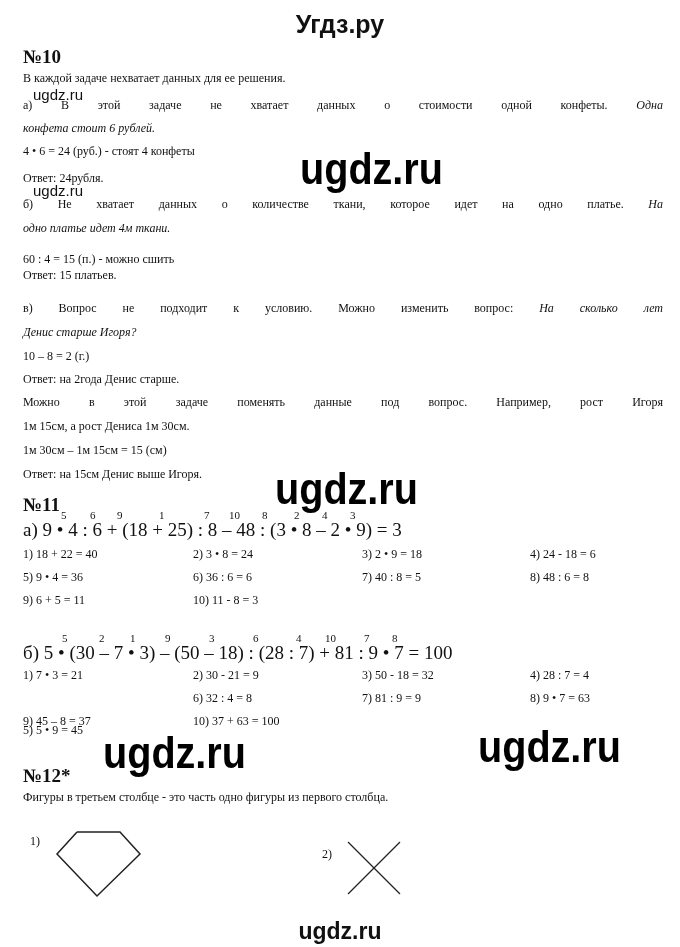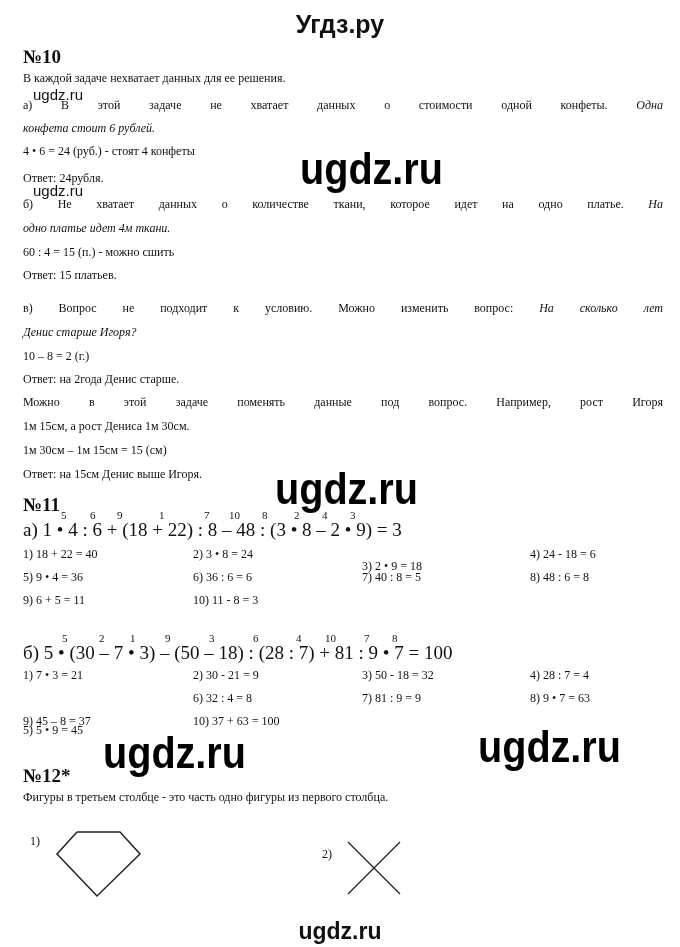--- a/index.html
+++ b/index.html
@@ -28,21 +28,21 @@
 
 <div class="abs t just" style="left:23px; top:94px;"><span>а) В этой задаче не хватает данных о стоимости одной конфеты.</span> <i>Одна</i></div>
 <div class="abs t" style="left:23px; top:117px;"><i>конфета стоит 6 рублей.</i></div>
 <div class="abs t" style="left:23px; top:140px;">4 • 6 = 24 (руб.) - стоят 4 конфеты</div>
 <div class="abs t" style="left:23px; top:167px;text-align:center;">Ответ: 24рубля.</div>
 <div class="abs wm-big" style="left:300px; top:144px;">ugdz.ru</div>
 <div class="abs wm-small" style="left:33px; top:182px;">ugdz.ru</div>
 
 <div class="abs t just" style="left:23px; top:193px;"><span>б) Не хватает данных о количестве ткани, которое идет на одно платье.</span> <i>На</i></div>
 <div class="abs t" style="left:23px; top:217px;"><i>одно платье идет 4м ткани.</i></div>
-<div class="abs t" style="left:23px; top:241px;">60 : 4 = 15 (п.) - можно сшить</div>
+<div class="abs t" style="left:23px; top:248px;">60 : 4 = 15 (п.) - можно сшить</div>
 <div class="abs t" style="left:23px; top:264px;">Ответ: 15 платьев.</div>
 
 <div class="abs t just" style="left:23px; top:297px;"><span>в) Вопрос не подходит к условию. Можно изменить вопрос:</span> <i>На сколько лет</i></div>
 <div class="abs t" style="left:23px; top:321px;"><i>Денис старше Игоря?</i></div>
 <div class="abs t" style="left:23px; top:345px;">10 – 8 = 2 (г.)</div>
 <div class="abs t" style="left:23px; top:368px;">Ответ: на 2года Денис старше.</div>
 <div class="abs t just" style="left:23px; top:391px;">Можно в этой задаче поменять данные под вопрос. Например, рост Игоря</div>
 <div class="abs t" style="left:23px; top:415px;">1м 15см, а рост Дениса 1м 30см.</div>
 <div class="abs t" style="left:23px; top:439px;">1м 30см – 1м 15см = 15 (см)</div>
 <div class="abs t" style="left:23px; top:463px;">Ответ: на 15см Денис выше Игоря.</div>
@@ -54,25 +54,25 @@
 <div class="abs sup" style="left:61px; top:509px;">5</div>
 <div class="abs sup" style="left:90px; top:509px;">6</div>
 <div class="abs sup" style="left:117px; top:509px;">9</div>
 <div class="abs sup" style="left:159px; top:509px;">1</div>
 <div class="abs sup" style="left:204px; top:509px;">7</div>
 <div class="abs sup" style="left:229px; top:509px;">10</div>
 <div class="abs sup" style="left:262px; top:509px;">8</div>
 <div class="abs sup" style="left:294px; top:509px;">2</div>
 <div class="abs sup" style="left:322px; top:509px;">4</div>
 <div class="abs sup" style="left:350px; top:509px;">3</div>
-<div class="abs eq" style="left:23px; top:519px;">а) 1 • 4 : 6 + (18 + 22) : 8 – 48 : (3 • 8 – 2 • 9) = 3</div>
+<div class="abs eq" style="left:23px; top:519px;">а) 9 • 4 : 6 + (18 + 25) : 8 – 48 : (3 • 8 – 2 • 9) = 3</div>
 
 <div class="abs t" style="left:23px; top:543px;">1) 18 + 22 = 40</div>
 <div class="abs t" style="left:193px; top:543px;">2) 3 • 8 = 24</div>
-<div class="abs t" style="left:362px; top:543px;margin-top:12px;">3) 2 • 9 = 18</div>
+<div class="abs t" style="left:362px; top:543px;">3) 2 • 9 = 18</div>
 <div class="abs t" style="left:530px; top:543px;text-align:right;">4) 24 - 18 = 6</div>
 <div class="abs t" style="left:23px; top:566px;">5) 9 • 4 = 36</div>
 <div class="abs t" style="left:193px; top:566px;">6) 36 : 6 = 6</div>
 <div class="abs t" style="left:362px; top:566px;">7) 40 : 8 = 5</div>
 <div class="abs t" style="left:530px; top:566px;">8) 48 : 6 = 8</div>
 <div class="abs t" style="left:23px; top:589px;">9) 6 + 5 = 11</div>
 <div class="abs t" style="left:193px; top:589px;">10) 11 - 8 = 3</div>
 
 <div class="abs sup" style="left:62px; top:632px;">5</div>
 <div class="abs sup" style="left:99px; top:632px;">2</div>

